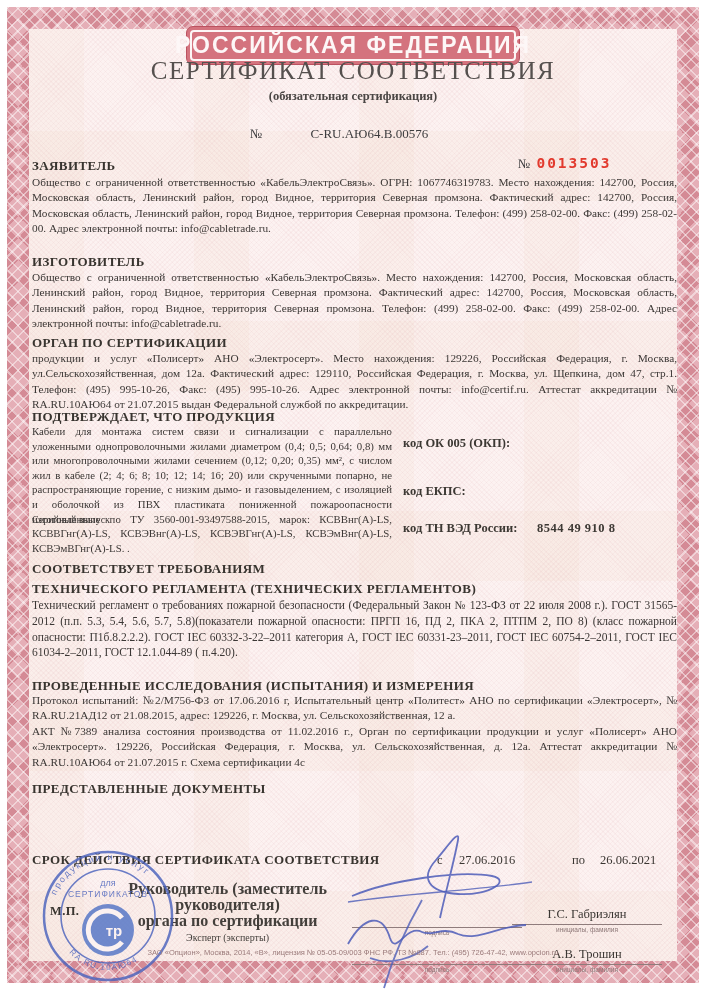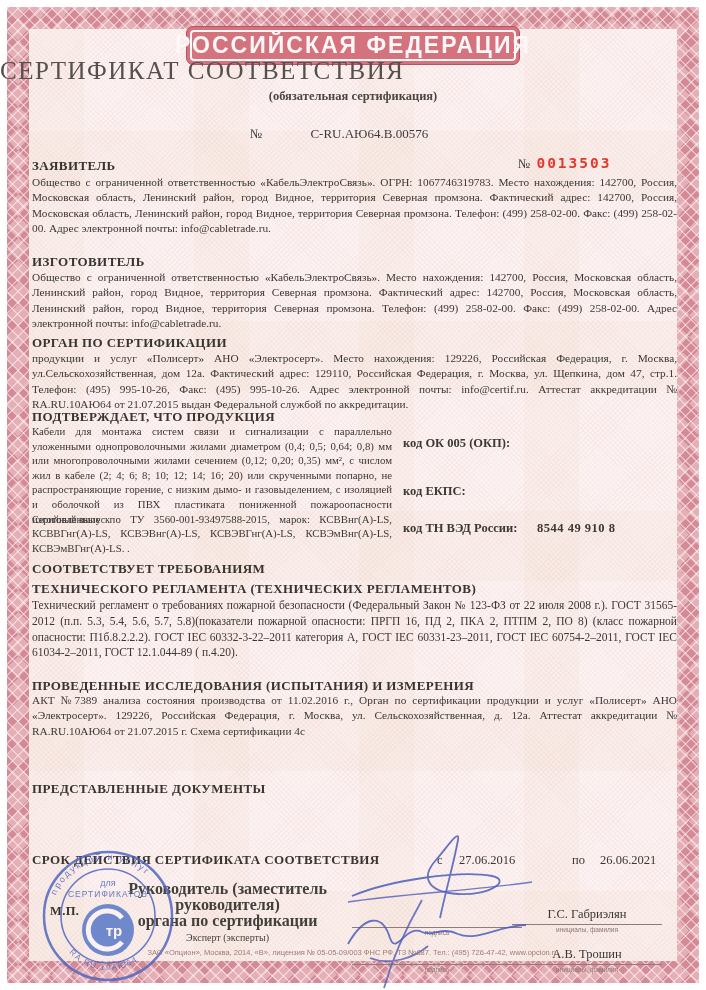--- a/index.html
+++ b/index.html
@@ -31,21 +31,21 @@
   .badge {
     position:absolute; top:8px; left:50%; transform:translateX(-50%);
     width:332px; height:37px; background:#d4737e; border:1.5px solid #bb5260;
     border-radius:7px; display:flex; align-items:center; justify-content:center;margin-top:18px;
   }
   .badge::after { content:""; position:absolute; inset:3px; border:2px solid #fdf6f6; border-radius:4px; }
   .badge-text {
     font-family:"Liberation Sans", sans-serif; font-weight:bold; font-size:23px;
     color:#fdf7f7; letter-spacing:2px; white-space:nowrap;
   }
-  .doc-title { top:57px; left:0; width:100%; text-align:left; font-size:25px; letter-spacing:1.5px; color:#55504e; }
+  .doc-title { top:57px; left:0; width:100%; text-align:center; font-size:25px; letter-spacing:1.5px; color:#55504e; }
   .doc-subtitle { top:89px; left:0; width:100%; text-align:center; font-size:12.5px; font-weight:bold; color:#4a4644; }
   .cert-no-row { top:126px; left:250px; display:flex; gap:48px; font-size:13px; color:#3c3c3e; }
   .sec-head { font-size:13px; font-weight:bold; letter-spacing:.4px; color:#38342f; }
   .body-text { font-size:11.3px; line-height:15.4px; text-align:justify; color:#3b3735; }
   .blank-no { display:flex; gap:6px; align-items:baseline; font-size:13px; color:#3c3c3e; }
   .blank-no .digits {
     font-family:"DejaVu Sans Mono", monospace; font-weight:bold; font-size:14.5px;
     letter-spacing:2px; color:#e23a2e;
   }
   .code-label { font-size:12.5px; color:#3c3833; font-weight:bold; }
@@ -104,20 +104,21 @@
   <div class="abs code-value" style="top:484px; left:500px;"></div>
   <div class="abs code-label" style="top:521px; left:403px;">код ТН ВЭД России:</div>
   <div class="abs code-value" style="top:521px; left:537px;">8544 49 910 8</div>
 
   <div class="abs sec-head" style="top:561px; left:32px;">СООТВЕТСТВУЕТ ТРЕБОВАНИЯМ</div>
   <div class="abs sec-head" style="top:581px; left:32px;">ТЕХНИЧЕСКОГО РЕГЛАМЕНТА (ТЕХНИЧЕСКИХ РЕГЛАМЕНТОВ)</div>
   <div class="abs body-text" style="top:598px; left:32px; width:645px; font-size:11.5px; line-height:15.8px;">Технический регламент о требованиях пожарной безопасности (Федеральный Закон № 123-ФЗ от 22 июля 2008 г.). ГОСТ 31565-2012 (п.п. 5.3, 5.4, 5.6, 5.7, 5.8)(показатели пожарной опасности: ПРГП 16, ПД 2, ПКА 2, ПТПМ 2, ПО 8) (класс пожарной опасности: П1б.8.2.2.2). ГОСТ IEC 60332-3-22–2011 категория А, ГОСТ IEC 60331-23–2011, ГОСТ IEC 60754-2–2011, ГОСТ IEC 61034-2–2011, ГОСТ 12.1.044-89 ( п.4.20).</div>
 
   <div class="abs sec-head" style="top:678px; left:32px;">ПРОВЕДЕННЫЕ ИССЛЕДОВАНИЯ (ИСПЫТАНИЯ) И ИЗМЕРЕНИЯ</div>
   <div class="abs" style="top:693px; left:32px; width:645px;">
+    <p class="body-text" style="margin:0;">Протокол испытаний: №2/М756-ФЗ от 17.06.2016 г, Испытательный центр «Политест» АНО по сертификации «Электросерт»,  № RA.RU.21АД12 от 21.08.2015, адрес: 129226, г. Москва, ул. Сельскохозяйственная, 12 а.</p>
     <p class="body-text" style="margin:0;">АКТ №7389 анализа состояния производства от 11.02.2016 г., Орган по сертификации продукции и услуг «Полисерт» АНО «Электросерт». 129226, Российская Федерация, г. Москва, ул. Сельскохозяйственная, д. 12а. Аттестат аккредитации № RA.RU.10АЮ64 от 21.07.2015 г. Схема сертификации 4с</p>
   </div>
 
   <div class="abs sec-head" style="top:781px; left:32px;">ПРЕДСТАВЛЕННЫЕ ДОКУМЕНТЫ</div>
 
   <div class="abs sec-head" style="top:852px; left:32px;">СРОК ДЕЙСТВИЯ СЕРТИФИКАТА СООТВЕТСТВИЯ</div>
   <div class="abs validity-txt" style="top:853px; left:437px;">с</div>
   <div class="abs validity-txt" style="top:853px; left:459px;">27.06.2016</div>
   <div class="abs validity-txt" style="top:853px; left:572px;">по</div>
   <div class="abs validity-txt" style="top:853px; left:600px;">26.06.2021</div>

